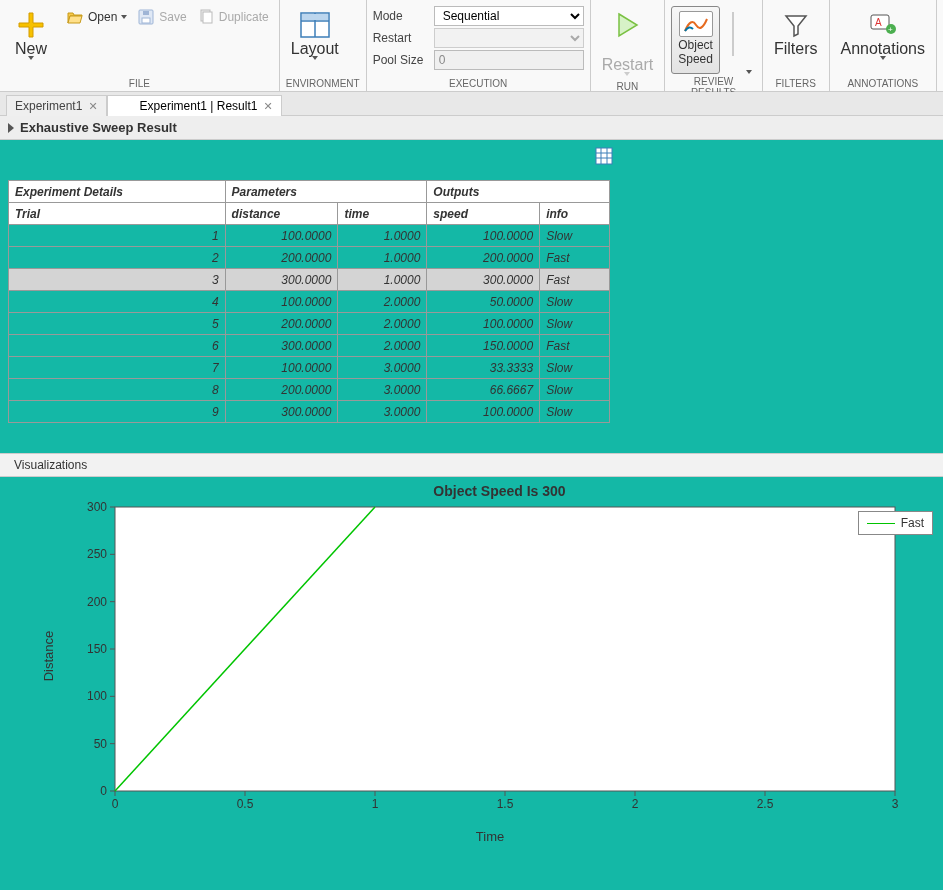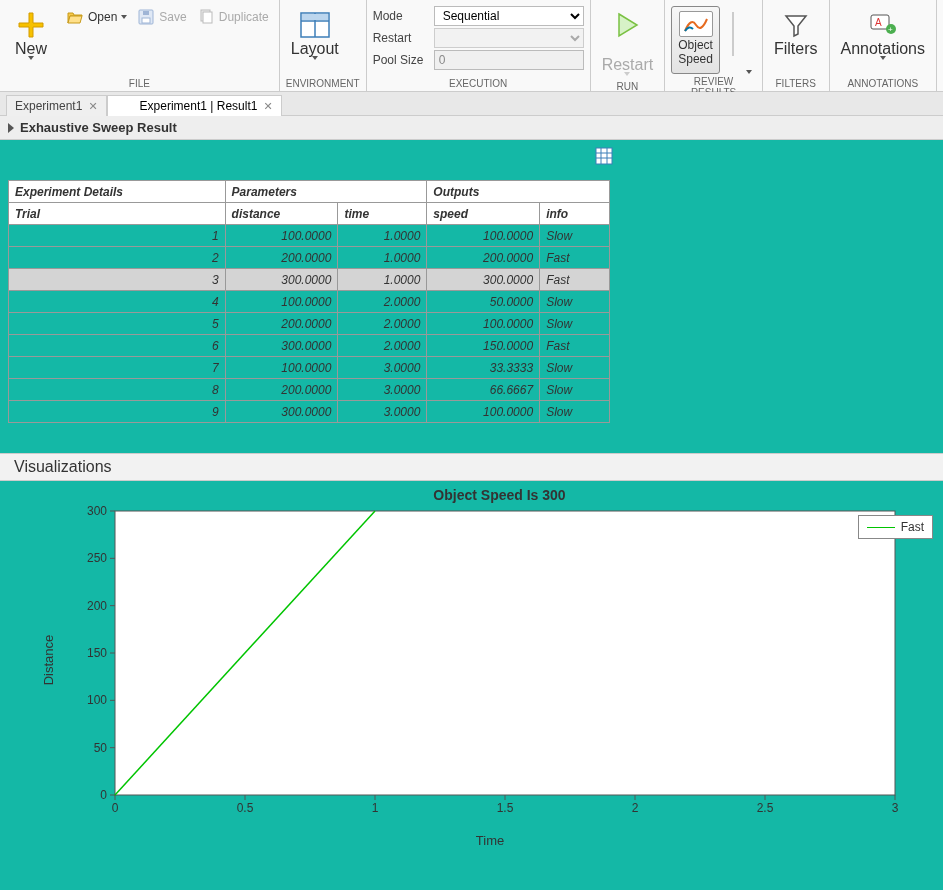--- a/index.html
+++ b/index.html
@@ -41,21 +41,21 @@
   .results-icons { display:flex; justify-content:flex-end; margin:6px 0 4px 0; }
   .tiny-grid-btn { width:20px; height:20px; cursor:pointer; display:flex; align-items:center; justify-content:center;}
   table.results { border-collapse:collapse; width:100%; }
   table.results th, table.results td { border:1px solid #999; padding:2px 6px; font-size:12px; height:22px;font-style:italic;}
   table.results thead th { background:#fff; text-align:left; font-weight:bold;}
   table.results .group-head th { border-bottom:1px solid #999;}
   table.results td.num { text-align:right;}
   table.results tr.trial td { }
   table.results tr.sel td { background:#d4d4d4;}
   
-  .viz-header { background:#f2f2f2; border-top:1px solid #ccc; border-bottom:1px solid #ccc; padding:4px 14px; font-size:16px; color:#333; margin-top:30px;}
+  .viz-header { background:#f2f2f2; border-top:1px solid #ccc; border-bottom:1px solid #ccc; padding:4px 14px; font-size:12px; color:#333; margin-top:30px;}
   .chart-wrap { padding:4px 4px 4px 60px; }
   .chart-title { text-align:center; font-weight:bold; font-size:14px; padding:2px 0;}
   .plot-container { position:relative; margin-left:15px; }
   .ylabel { position:absolute; left:-52px; top:50%; transform:translate(0,-50%) rotate(-90deg); font-size:13px;}
   .xlabel { text-align:center; font-size:13px; padding-top:18px;}
   svg.plot { display:block;}
   .legend-box { position:absolute; right:6px; top:10px; background:#fff; border:1px solid #888; padding:4px 8px; font-size:12px; display:flex; align-items:center; gap:6px;}
   .legend-line { width:28px; height:0; border-top:1.5px solid #00c400;}
   
   .big-btn.disabled span.label { color:#aaa;margin-top:16px;}

